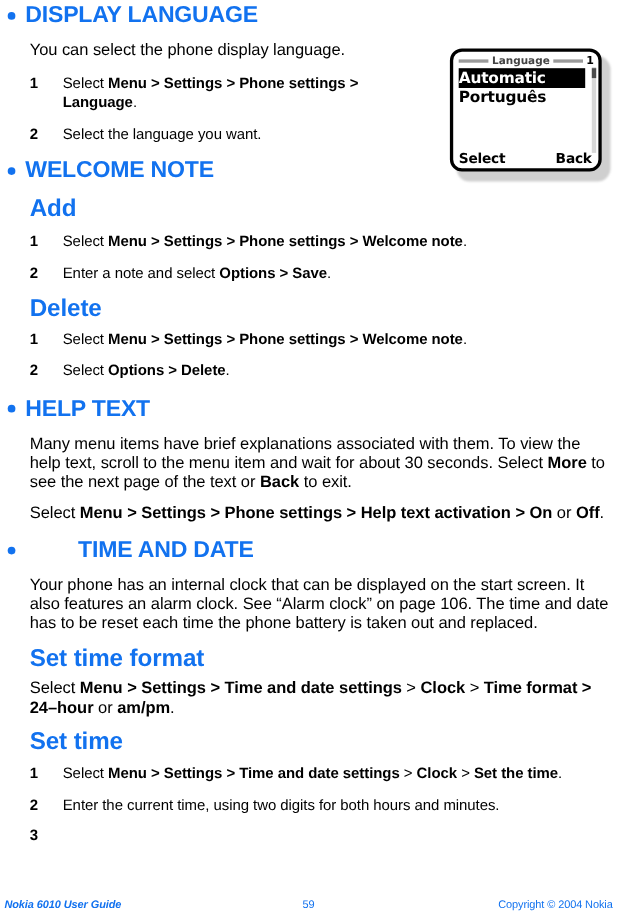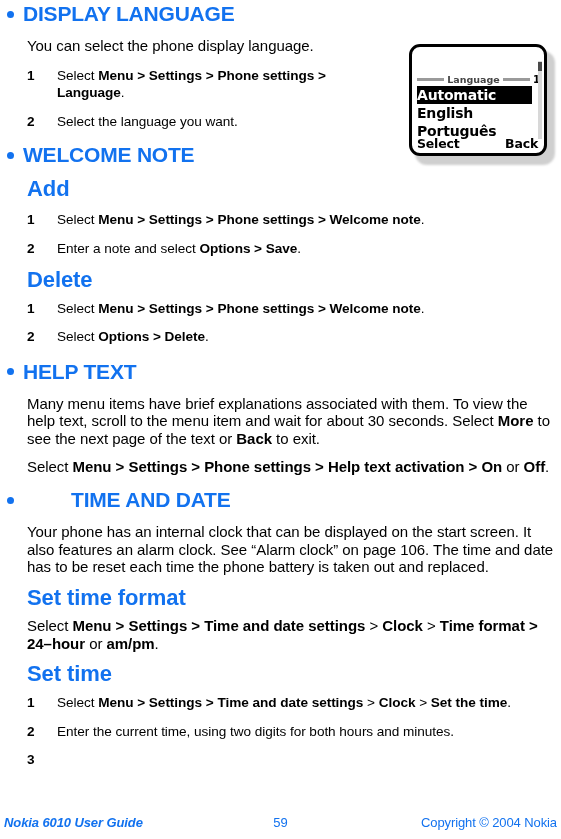--- a/index.html
+++ b/index.html
@@ -132,21 +132,20 @@
     left: 0; top: 0; right: 0; bottom: 0;
     padding: 3px 4px 3px 5px;
     box-sizing: border-box;
     font-family: "DejaVu Sans", sans-serif;
   }
   .phone-titlebar {
     display: flex;
     align-items: center;
     height: 11px;
     margin-bottom: 1px;
-    margin-top: 24px;
   }
   .title-rule {
     flex: 1 1 auto;
     height: 3px;
     background: #9a9a9a;
   }
   .title-rule.left  { margin-right: 3px; }
   .title-rule.right { margin-left: 3px; margin-right: 2px; }
   .phone-title {
     font-size: 9.5px;
@@ -212,21 +211,21 @@
   }
 
   
   .footer {
     position: absolute;
     left: 0;
     bottom: 9px;
     width: 561px;
     height: 18px;
     color: #1272ef;
-    font-size: 13px;
+    font-size: 10px;
     line-height: 18px;
   }
   .footer-left {
     position: absolute;
     left: 4px;
     top: 0;
     font-style: italic;
     font-weight: bold;
     letter-spacing: -0.1px;
   }
@@ -258,21 +257,20 @@
 
         <div class="phone-titlebar">
           <div class="title-rule left"></div>
           <div class="phone-title">Language</div>
           <div class="title-rule right"></div>
           <div class="phone-page-num">1</div>
         </div>
 
         <div class="phone-list">
           <div class="phone-item selected">Automatic</div>
-          <div class="phone-item">English</div>
           <div class="phone-item">Português</div>
         </div>
 
         <div class="phone-scroll-track"></div>
         <div class="phone-scroll-thumb"></div>
 
         <div class="phone-softkeys">
           <div class="softkey">Select</div>
           <div class="softkey">Back</div>
         </div>

